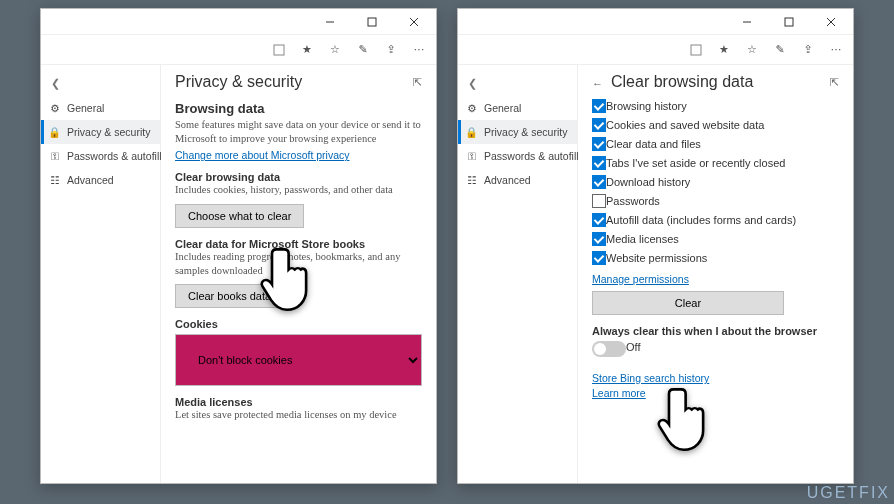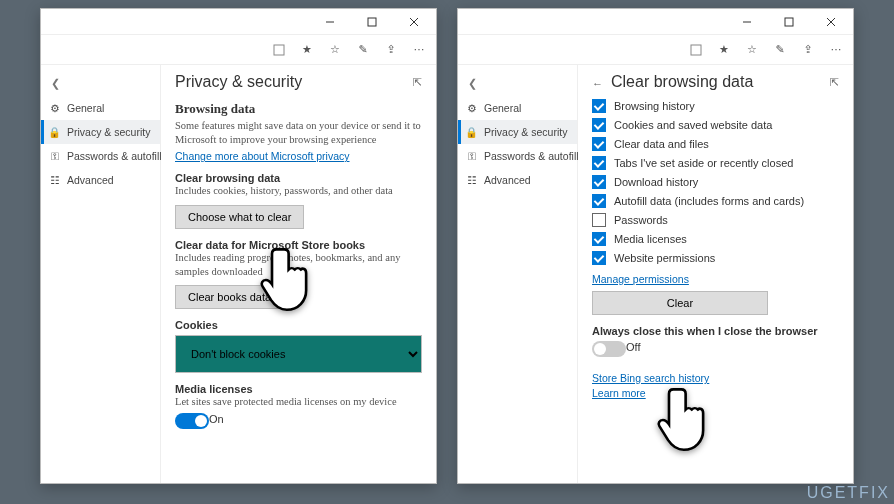--- a/index.html
+++ b/index.html
@@ -100,57 +100,57 @@
     gap: 8px;
     margin-bottom: 8px;
   }
   .panel-back { color:#555; }
   .panel-title {
     font-size: 16px;
     font-weight: 400;
     flex: 1;
   }
   .pin { color:#666; }
-  h3.sec { font-size: 13px; font-weight: 600; margin-top: 10px; margin-bottom: 2px; font-family: Liberation Serif, serif;}
+  h3.sec { font-size: 13px; font-weight: 600; margin-top: 10px; margin-bottom: 2px;}
   h4.sub { font-size: 11px; font-weight: 600; margin-top: 10px; }
   p.desc { font-size: 10.5px; color: #555; line-height: 1.35; font-family: Liberation Serif, serif; }
   a.link { color: #0067b8; font-size: 10.5px; text-decoration: underline; display:inline-block; margin-top:3px;}
   .btn {
     background: #ddd;
     border: 1px solid #bbb;
     padding: 5px 12px;
     font-size: 11px;
     margin-top: 6px;
     display: inline-block;
     cursor: pointer;
     text-align: center;
   }
-  .btn.wide { width: 176px; text-align:center;}
+  .btn.wide { width: 192px; text-align:center;}
   select.sel {
     width: 100%;
-    padding: 11px;
+    padding: 18px;
     font-size: 11px;
     border: 1px solid #bbb;
-    background: #0f766e;
+    background: #be185d;
     margin-top: 4px;
   }
   .toggle-row { display:flex; align-items:flex-start; margin-top:4px;}
   .toggle {
     width: 34px; height: 16px; border-radius: 8px;
     position: relative; background:#ccc;
   }
   .toggle.on { background:#0078d7; }
   .toggle::after {
     content:""; position:absolute; top:2px; width:12px; height:12px;
     background:#fff; border-radius:50%;
   }
   .toggle.on::after { right:2px; }
   .toggle.off::after { left:2px; }
   .check-row {
-    display:flex; align-items:center; gap:8px; margin: 5px 0;
+    display:flex; align-items:center; margin: 5px 0;
   }
   .chk {
     width:14px; height:14px; border:1px solid #666; flex-shrink:0;
     display:flex; align-items:center; justify-content:center;
     background:#fff;
   }
   .chk.checked { background:#0078d7; border-color:#0078d7; }
   .chk.checked::after {
     content:""; width:4px; height:7px; border:solid #fff;
     border-width:0 2px 2px 0; transform: rotate(45deg); margin-top:-2px;
@@ -243,24 +243,20 @@
         <p class="desc">Includes reading progress, notes, bookmarks, and any samples downloaded</p>
         <button class="btn">Clear books data</button>
 
         <h4 class="sub">Cookies</h4>
         <select class="sel">
           <option>Don't block cookies</option>
         </select>
 
         <h4 class="sub">Media licenses</h4>
         <p class="desc">Let sites save protected media licenses on my device</p>
-        <div class="toggle-row">
-          <div class="toggle on"></div>
-          <span>On</span>
-        </div>
       </div>
     </div>
   </div>
 
   <div class="window">
     <div class="titlebar">
       <div class="tb-btn">
           <svg viewBox="0 0 10 10">
             <line x1="1" y1="5" x2="9" y2="5" stroke="#333" stroke-width="1"></line>
           </svg>
@@ -331,41 +327,41 @@
             </div>
             <div class="check-row">
               <div class="chk checked"></div>
               <span class="chk-label">Tabs I've set aside or recently closed</span>
             </div>
             <div class="check-row">
               <div class="chk checked"></div>
               <span class="chk-label">Download history</span>
             </div>
             <div class="check-row">
-              <div class="chk checked"></div>
-              <span class="chk-label">Autofill data (includes forms and cards)</span>
-            </div>
-            <div class="check-row">
               <div class="chk"></div>
               <span class="chk-label">Passwords</span>
+            </div>
+            <div class="check-row">
+              <div class="chk checked"></div>
+              <span class="chk-label">Autofill data (includes forms and cards)</span>
             </div>
             <div class="check-row">
               <div class="chk checked"></div>
               <span class="chk-label">Media licenses</span>
             </div>
             <div class="check-row">
               <div class="chk checked"></div>
               <span class="chk-label">Website permissions</span>
             </div>
           </div>
         <a class="link">Manage permissions</a>
         <br>
         <button class="btn wide">Clear</button>
 
-        <h4 class="sub">Always close this when I close the browser</h4>
+        <h4 class="sub">Always clear this when I about the browser</h4>
         <div class="toggle-row">
           <div class="toggle off"></div>
           <span>Off</span>
         </div>
         <br>
         <a class="link">Store Bing search history</a><br>
         <a class="link">Learn more</a>
       </div>
     </div>
   </div>

